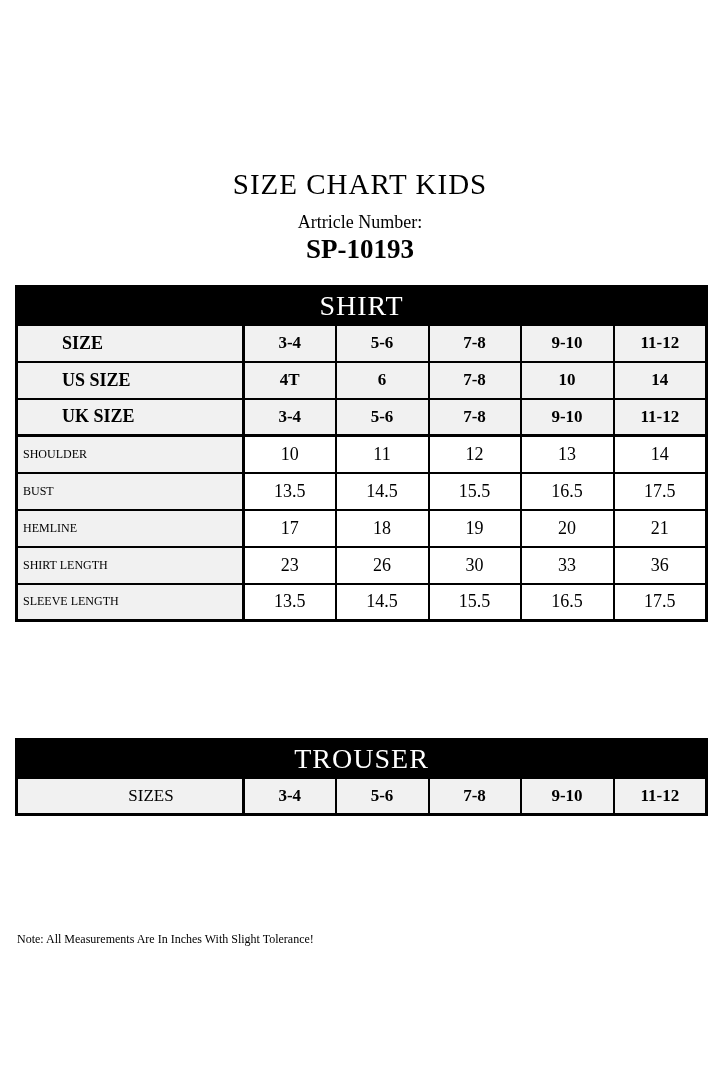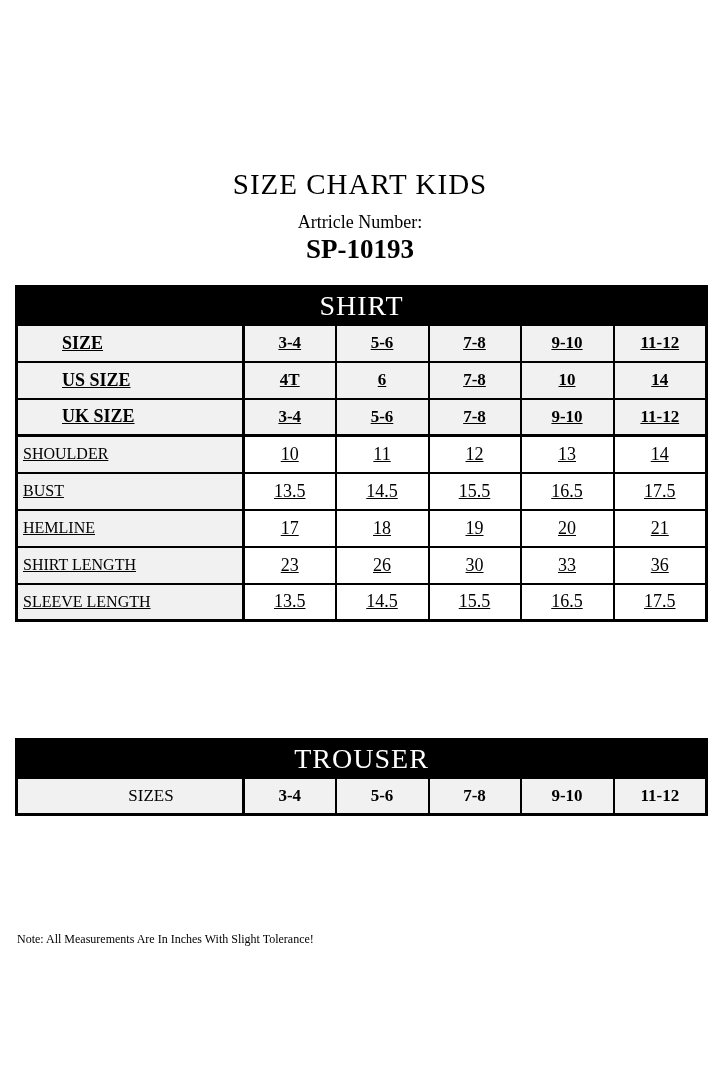--- a/index.html
+++ b/index.html
@@ -30,36 +30,36 @@
   }
   .article-number{
     position:absolute;top:236px;left:0;width:100%;
     text-align:center;font-size:27px;line-height:26px;font-weight:bold;
   }
   table.size-table{
     position:absolute;left:15px;width:690px;
     border-collapse:collapse;table-layout:fixed;
     border:3px solid var(--border);
   }
-  #shirt-table{top:285px;text-decoration:underline;}
+  #shirt-table{top:285px;}
   #trouser-table{top:738px;}
   .table-title-row td{
     background:var(--header-bg);
     color:var(--header-text);
     font-size:28px;letter-spacing:1px;
     text-align:center;height:38px;
     border:3px solid var(--border);
     font-weight:normal;
   }
   tr.body-row{height:37px;}
   tr.body-row td{border:2px solid var(--border);vertical-align:middle;}
   td.label-cell{
     background:var(--shaded);
     text-align:left;padding:0 2px 0 5px;
-    font-size:16px;
+    font-size:12px;
     border-right:3px solid var(--border) !important;
   }
   td.value-cell{
     background:#ffffff;
     text-align:center;font-size:18px;
   }
   tr.emphasis td{font-weight:bold;}
   tr.emphasis td.value-cell{background:var(--shaded);font-size:17px;}
   tr.emphasis td.label-cell{font-size:18px;padding-left:44px;}
   tr.emphasis.label-regular td.label-cell{font-weight:normal;font-size:17px;text-align:center;}

